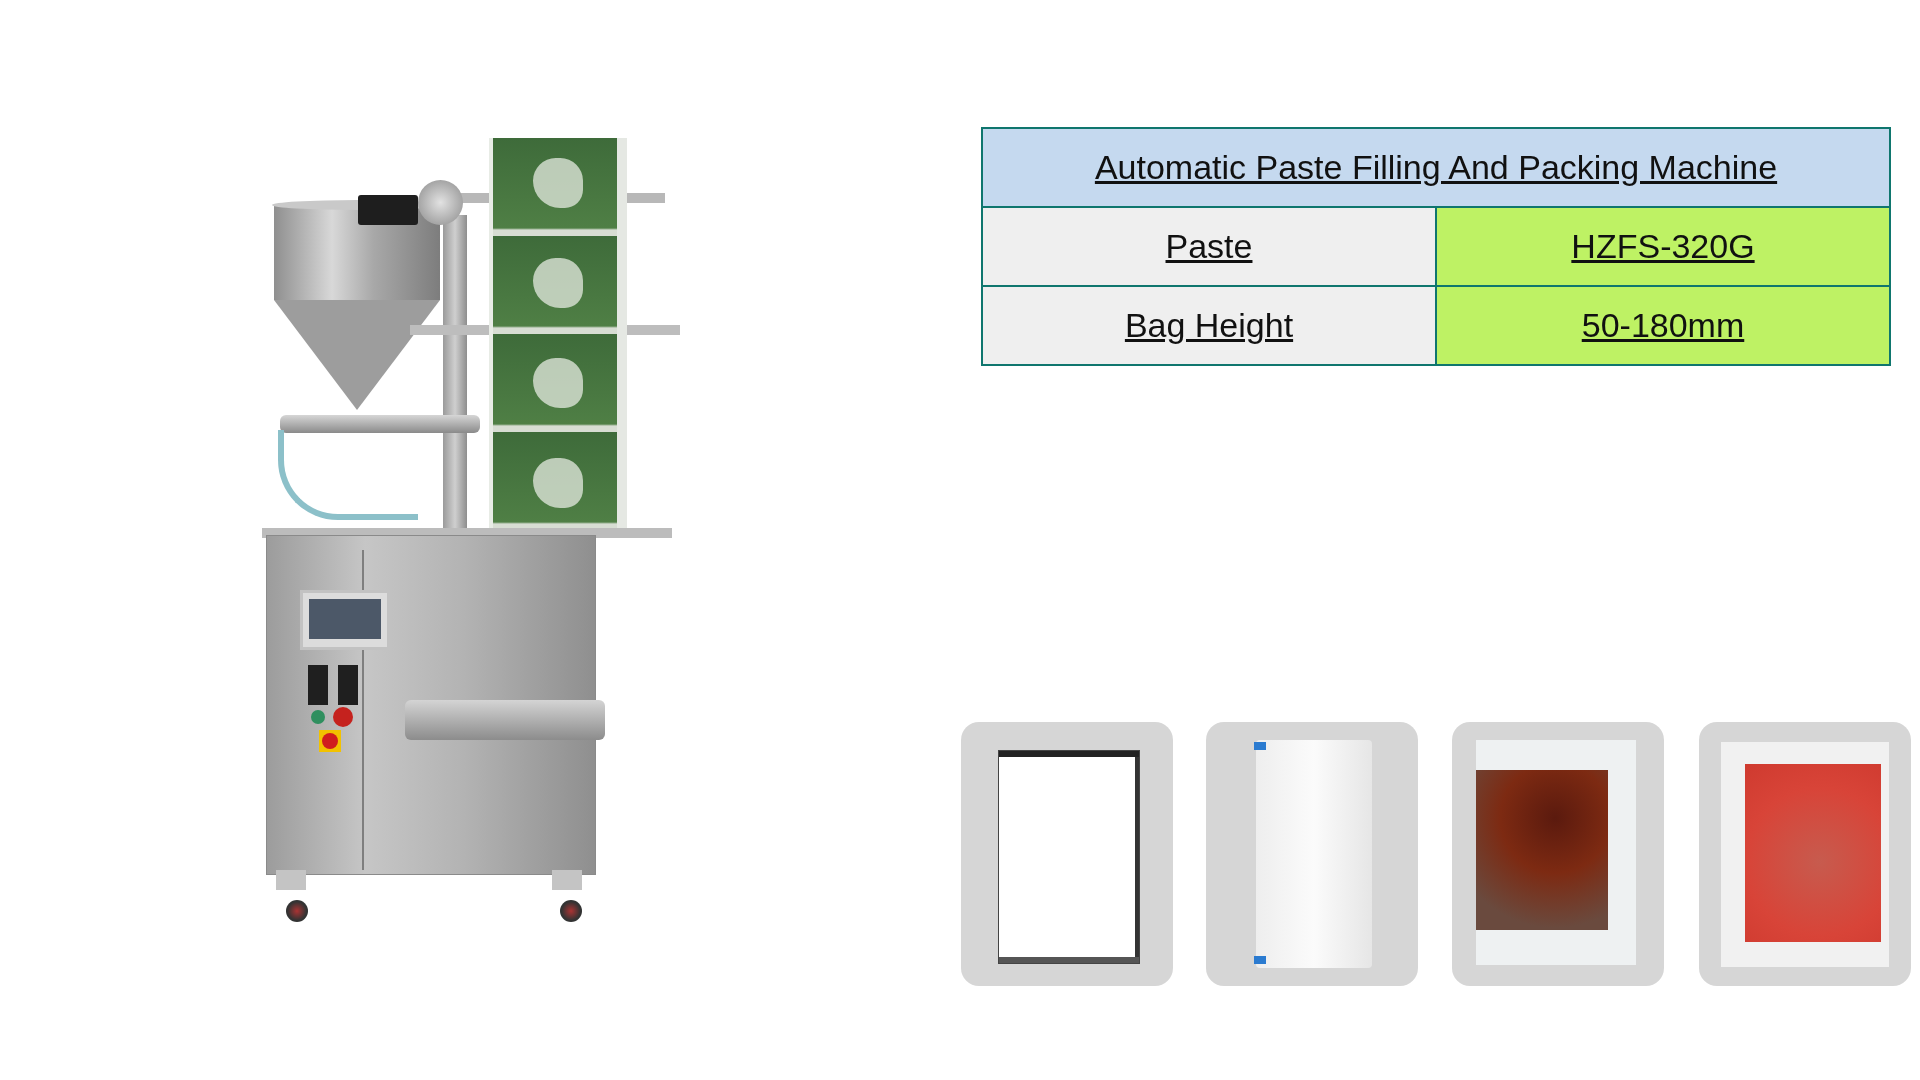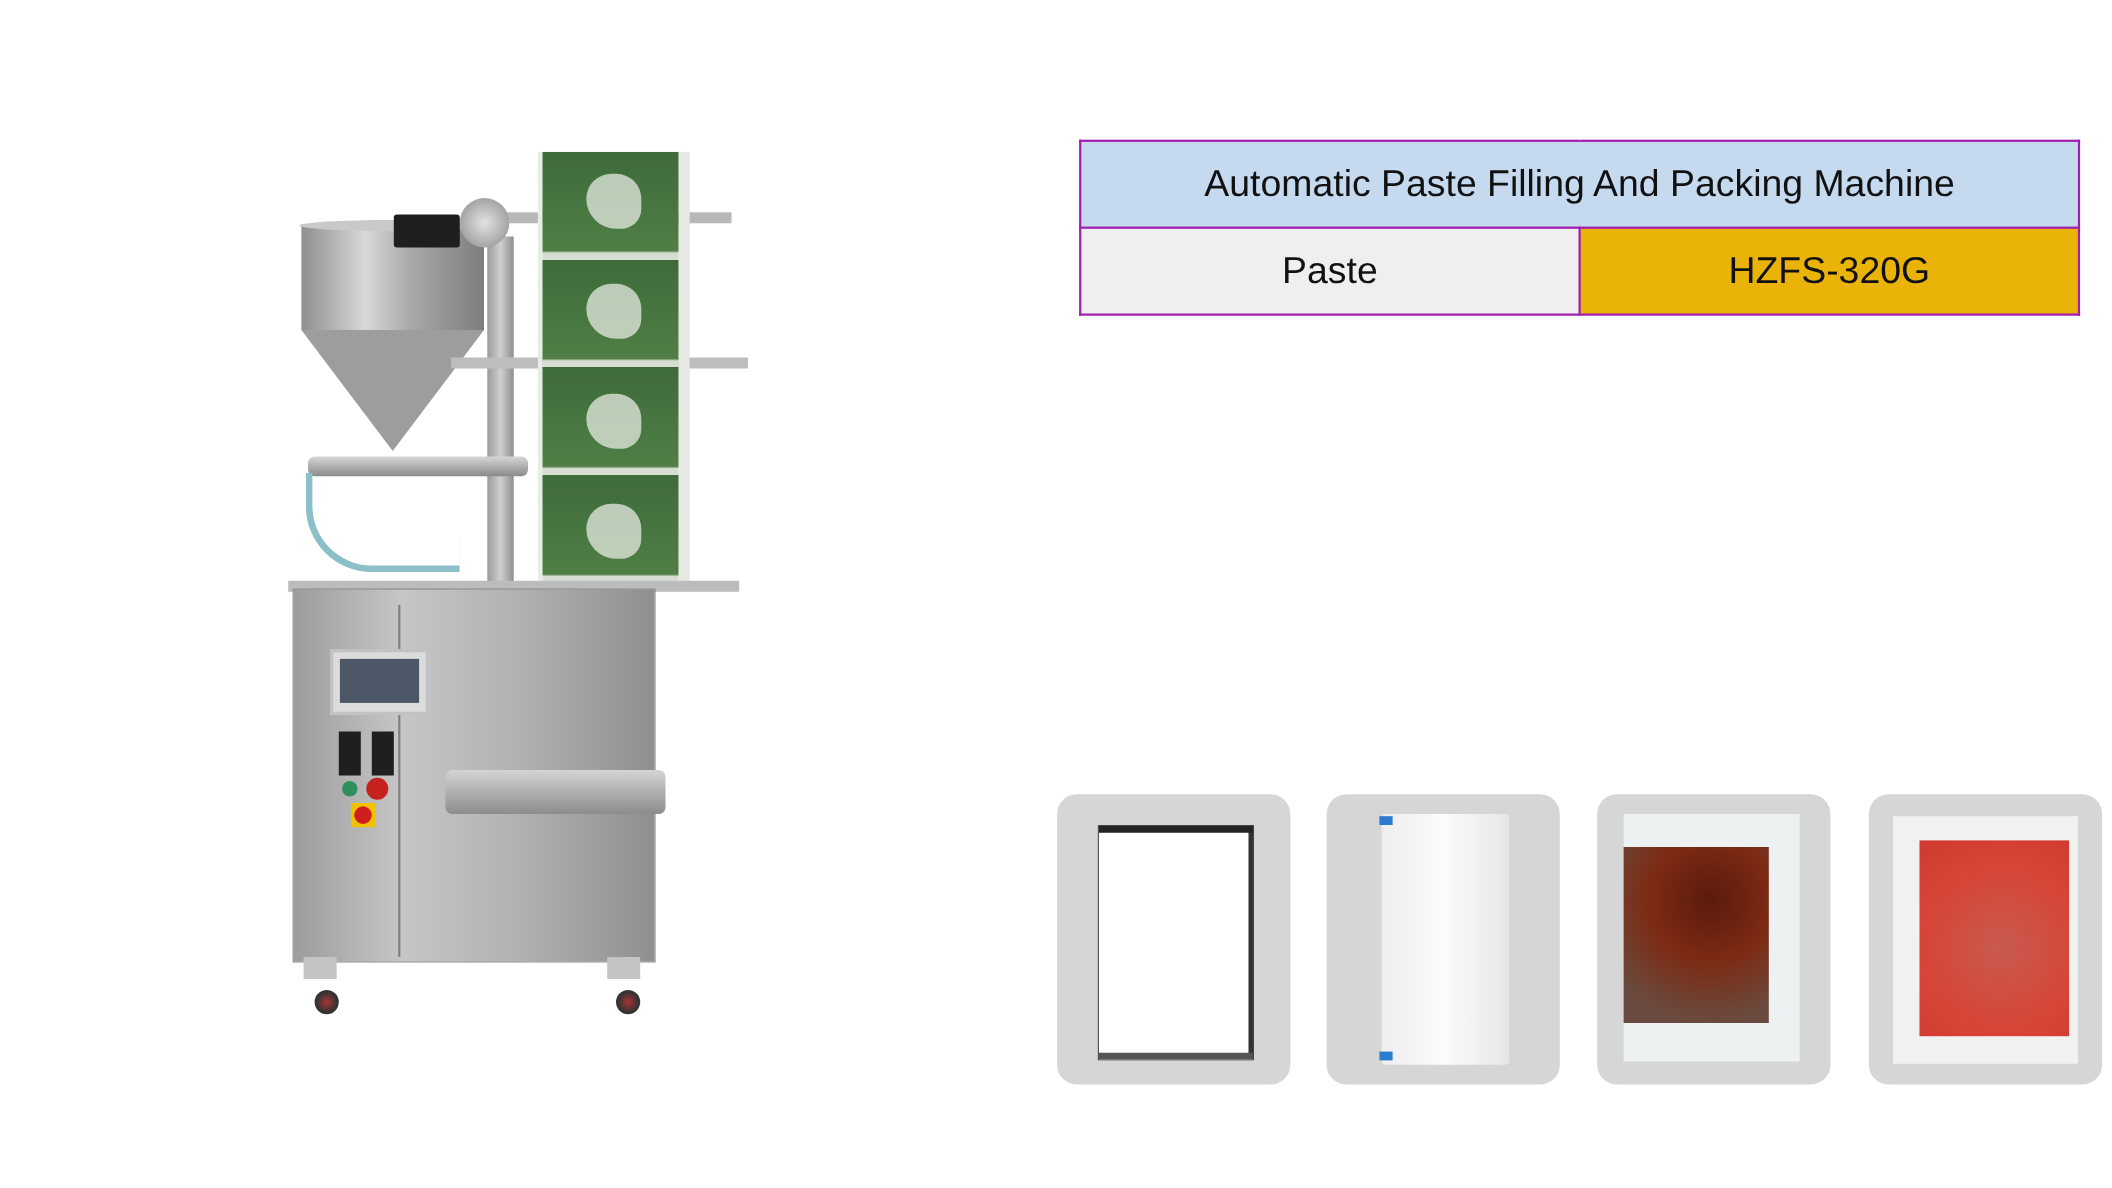--- a/index.html
+++ b/index.html
@@ -38,25 +38,25 @@
   .btn-green { left: 51px; top: 580px; width: 14px; height: 14px; border-radius: 50%; background: #2f8f5f; }
   .btn-red { left: 73px; top: 577px; width: 20px; height: 20px; border-radius: 50%; background: #c5221e; }
   .switch { left: 59px; top: 600px; width: 22px; height: 22px; background: #f2c200; }
   .switch-knob { position:absolute; left:3px; top:3px; width: 16px; height: 16px; border-radius: 50%; background: #d01e1e; }
   .jaws { left: 145px; top: 570px; width: 200px; height: 40px; background: linear-gradient(#d4d4d4,#8c8c8c); border-radius: 6px; }
   .foot { width: 30px; height: 20px; background: #c4c4c4; top: 740px; }
   .wheel { width: 22px; height: 22px; border-radius: 50%; background: radial-gradient(circle,#a33,#333 60%); top: 770px; }
 
   
   .spec-table { position: absolute; left: 981px; top: 127px; width: 910px; border-collapse: collapse; }
-  .spec-table th, .spec-table td { border: 2px solid #a21caf; text-align: center; vertical-align: middle; }
+  .spec-table th, .spec-table td { border: 2px solid #0f766e; text-align: center; vertical-align: middle; text-decoration: underline; }
   .spec-table th { background: #c5d9ef; height: 79px; font-size: 34px; font-weight: normal; }
   .spec-table td { height: 79px; font-size: 34px; }
   .spec-table td.label { width: 454px; background: #efefef; }
-  .spec-table td.value { background: #eab308; }
+  .spec-table td.value { background: #bef264; }
 
   
   .samples { position: absolute; left: 961px; top: 722px; width: 960px; height: 265px; }
   .card { position: absolute; top: 0; width: 212px; height: 264px; background: #d6d6d6; border-radius: 18px; }
   .card .bag { position: absolute; }
   .bag-plain { left: 37px; top: 28px; width: 142px; height: 214px; background: #fff; border: 1px solid #444;
     box-shadow: inset 0 12px 0 -6px #222, inset 0 -14px 0 -8px #555, inset -12px 0 0 -8px #333; }
   .bag-white { left: 50px; top: 18px; width: 116px; height: 228px; background: linear-gradient(90deg,#eee,#fbfbfb 50%,#e6e6e6); border-radius: 4px; }
   .tab-blue { position:absolute; left: -2px; width: 12px; height: 8px; background: #2b7bd0; }
   .bag-chili { left: 24px; top: 18px; width: 160px; height: 225px; background: #eef1f2; }
@@ -110,20 +110,24 @@
   <thead>
     <tr>
       <th colspan="2">Automatic Paste Filling And Packing Machine</th>
     </tr>
   </thead>
   <tbody>
     <tr>
       <td class="label">Paste</td>
       <td class="value">HZFS-320G</td>
     </tr>
+    <tr>
+      <td class="label">Bag Height</td>
+      <td class="value">50-180mm</td>
+    </tr>
   </tbody>
 </table>
 
 <div class="samples">
   <div class="card" style="left:0px">
     <div class="bag bag-plain"></div>
   </div>
   <div class="card" style="left:245px">
     <div class="bag bag-white">
       <div class="tab-blue" style="top:2px"></div>

